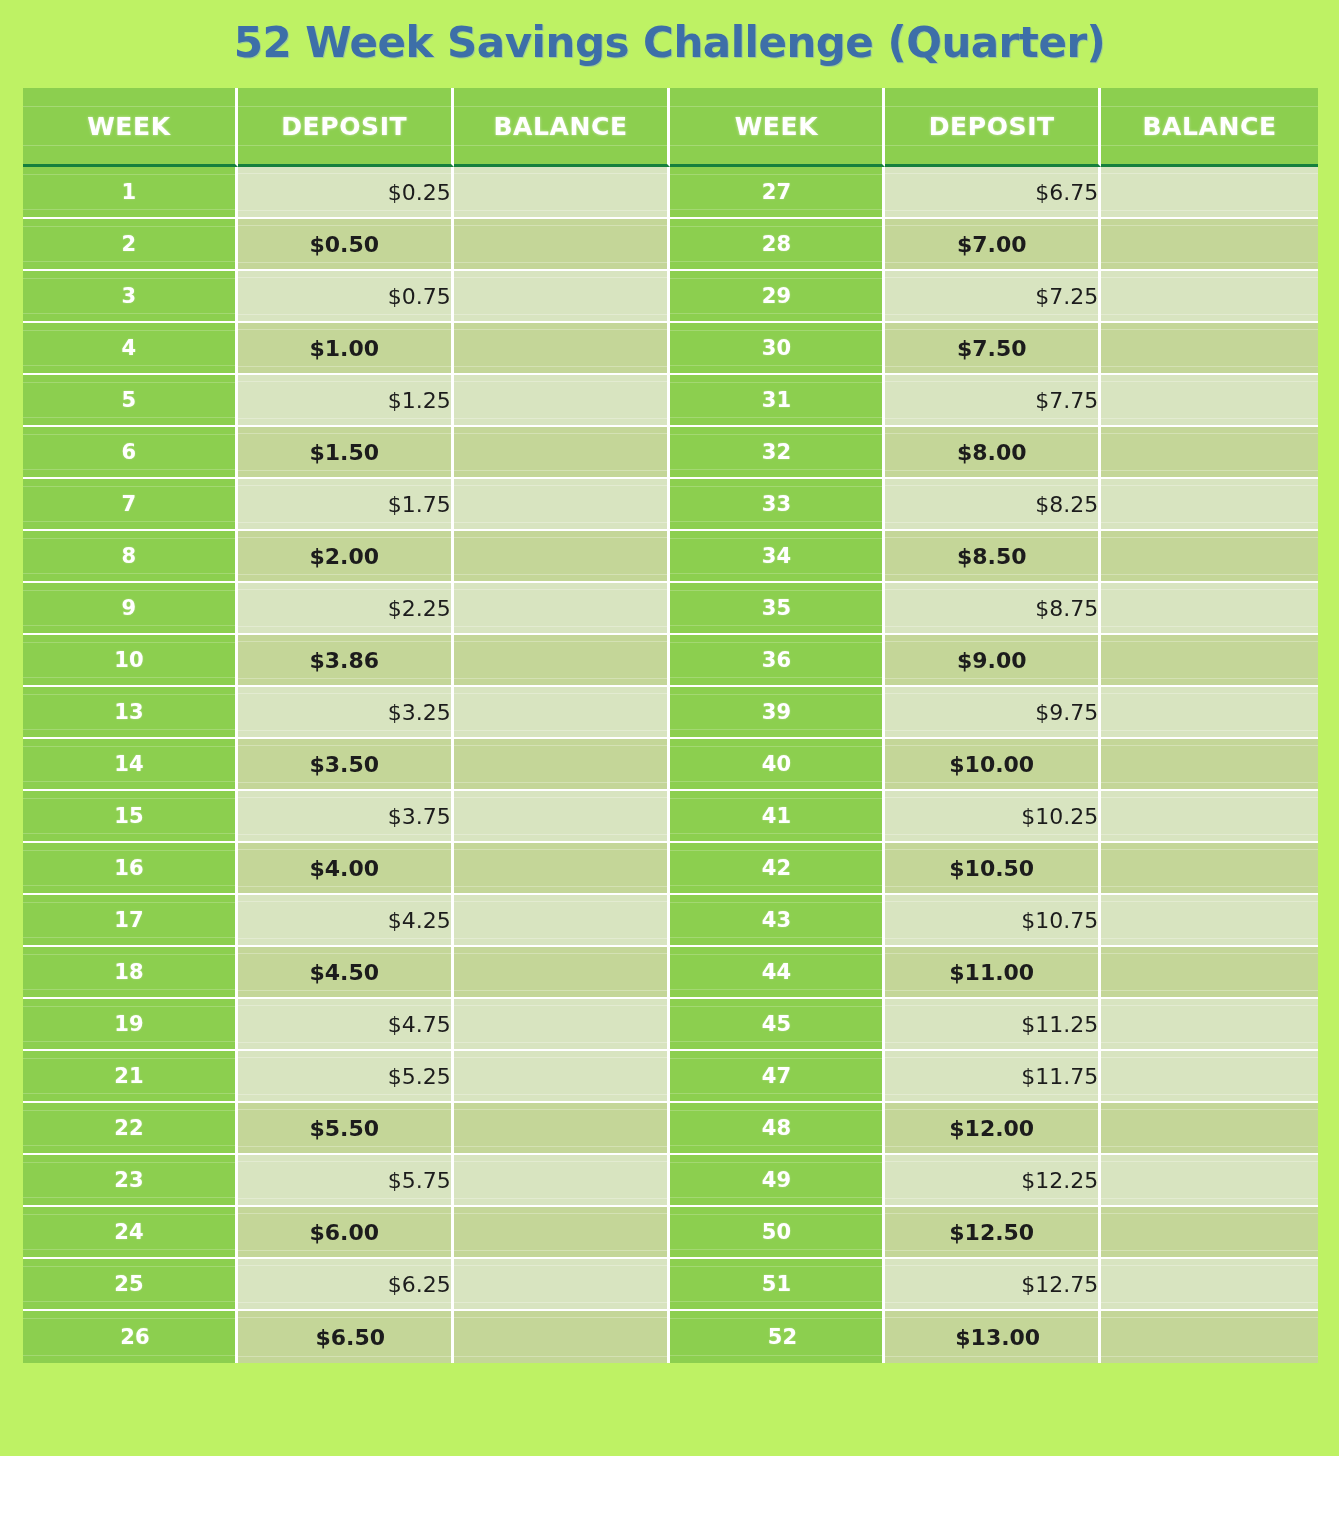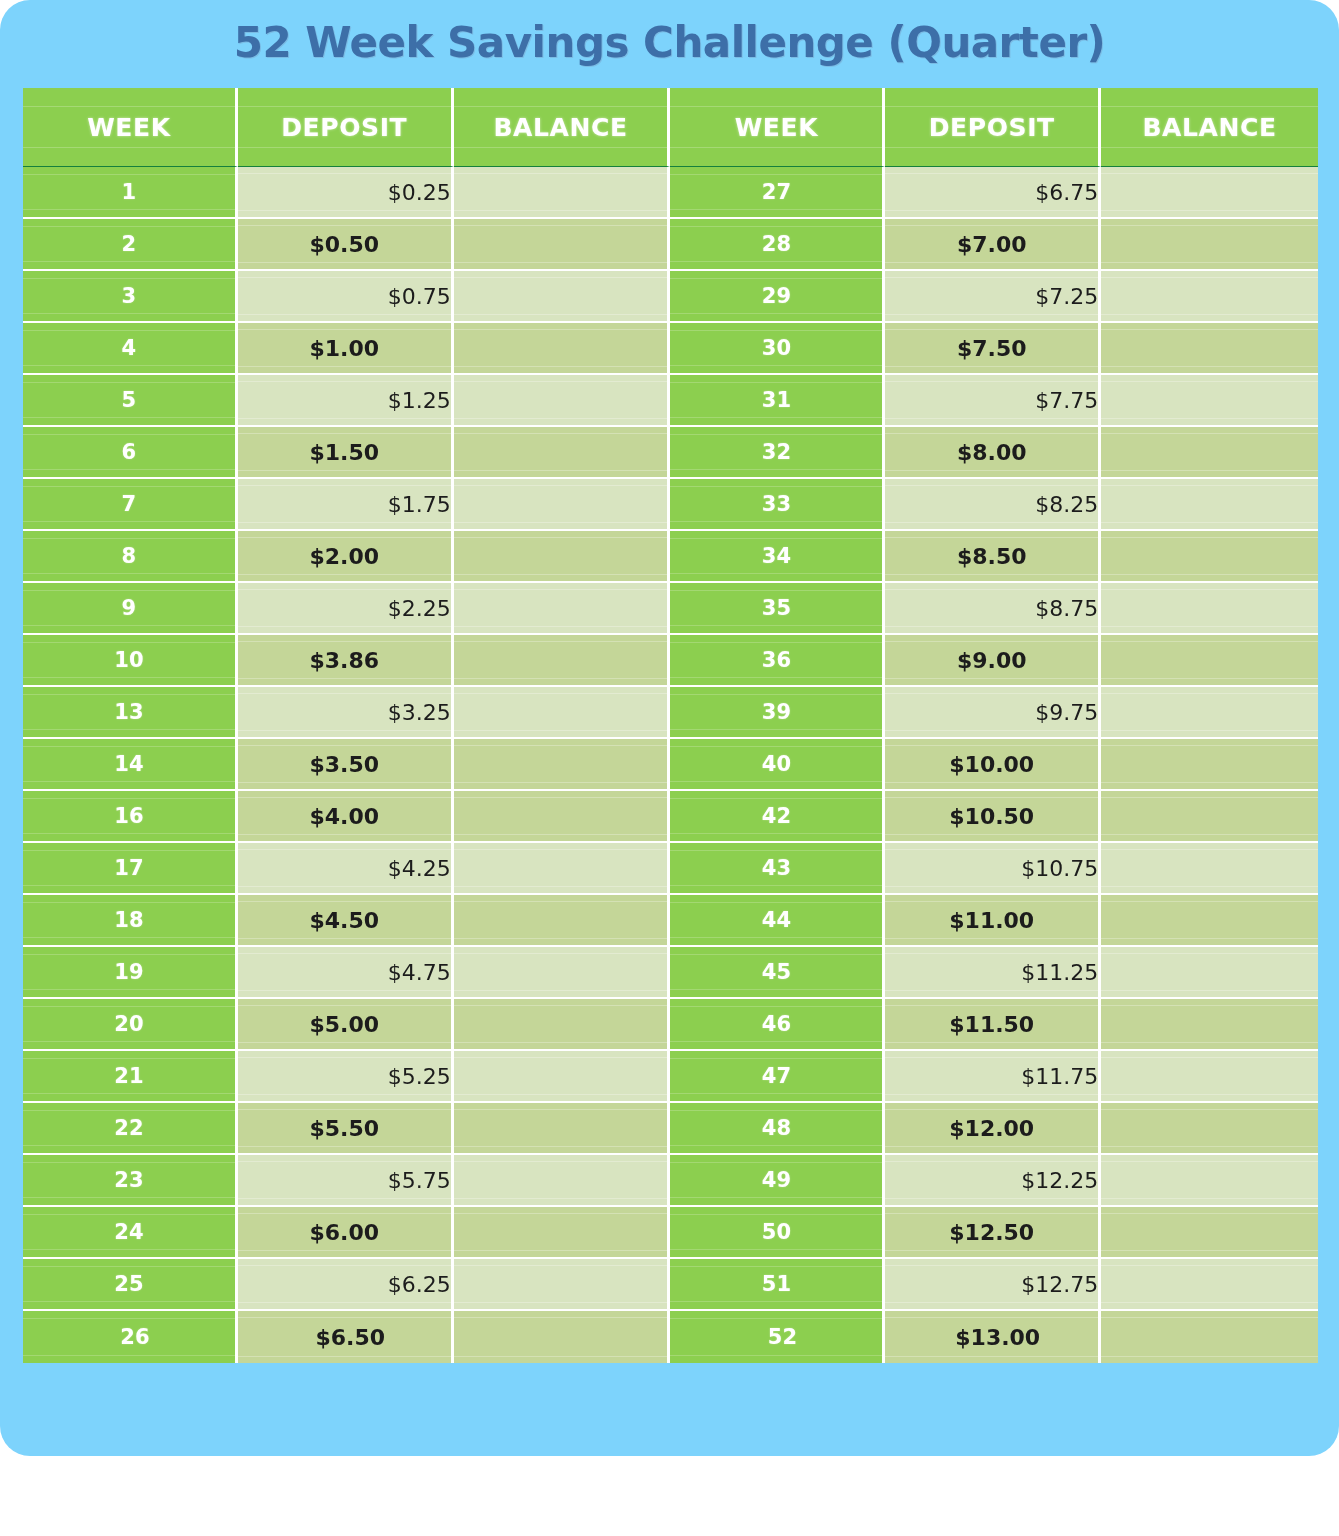--- a/index.html
+++ b/index.html
@@ -9,22 +9,21 @@
     height: 1536px;
     background: #ffffff;
     font-family: "Liberation Sans", sans-serif;
     overflow: hidden;
   }
 
   .page {
     position: relative;
     width: 1339px;
     height: 1456px;
-    background: #7dd3fc;
-    border-radius: 30px;
+    background: #bef264;
   }
 
   
   .title {
     position: absolute;
     left: 0;
     top: 18px;
     width: 1339px;
     text-align: center;
     font-family: "DejaVu Sans", sans-serif;
@@ -56,21 +55,21 @@
     height: 79px;
     background: #8ccf4f;
     color: #ffffff;
     font-family: "DejaVu Sans", sans-serif;
     font-size: 25px;
     font-weight: bold;
     letter-spacing: 0.6px;
     text-align: center;
     vertical-align: middle;
     border-right: 3px solid #ffffff;
-    border-bottom: 1px solid #15803d;
+    border-bottom: 3px solid #15803d;
     text-shadow: 0 0 3px rgba(255,255,255,0.55);
     position: relative;
   }
   thead th:last-child { border-right: none; }
 
   
   thead th::before,
   thead th::after {
     content: "";
     position: absolute;
@@ -261,20 +260,28 @@
           <td class="balance"></td>
         </tr>
         <tr class="even">
           <td class="week">14</td>
           <td class="amount">$3.50</td>
           <td class="balance"></td>
           <td class="week">40</td>
           <td class="amount">$10.00</td>
           <td class="balance"></td>
         </tr>
+        <tr class="odd">
+          <td class="week">15</td>
+          <td class="amount">$3.75</td>
+          <td class="balance"></td>
+          <td class="week">41</td>
+          <td class="amount">$10.25</td>
+          <td class="balance"></td>
+        </tr>
         <tr class="even">
           <td class="week">16</td>
           <td class="amount">$4.00</td>
           <td class="balance"></td>
           <td class="week">42</td>
           <td class="amount">$10.50</td>
           <td class="balance"></td>
         </tr>
         <tr class="odd">
           <td class="week">17</td>
@@ -293,28 +300,20 @@
           <td class="balance"></td>
         </tr>
         <tr class="odd">
           <td class="week">19</td>
           <td class="amount">$4.75</td>
           <td class="balance"></td>
           <td class="week">45</td>
           <td class="amount">$11.25</td>
           <td class="balance"></td>
         </tr>
-        <tr class="even">
-          <td class="week">20</td>
-          <td class="amount">$5.00</td>
-          <td class="balance"></td>
-          <td class="week">46</td>
-          <td class="amount">$11.50</td>
-          <td class="balance"></td>
-        </tr>
         <tr class="odd">
           <td class="week">21</td>
           <td class="amount">$5.25</td>
           <td class="balance"></td>
           <td class="week">47</td>
           <td class="amount">$11.75</td>
           <td class="balance"></td>
         </tr>
         <tr class="even">
           <td class="week">22</td>

